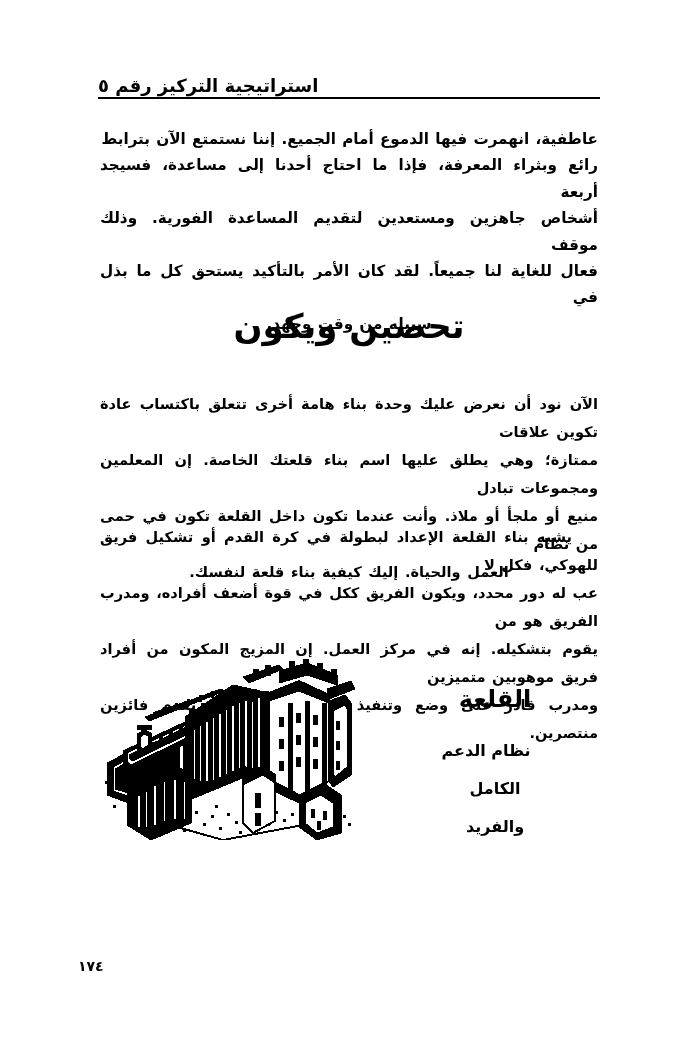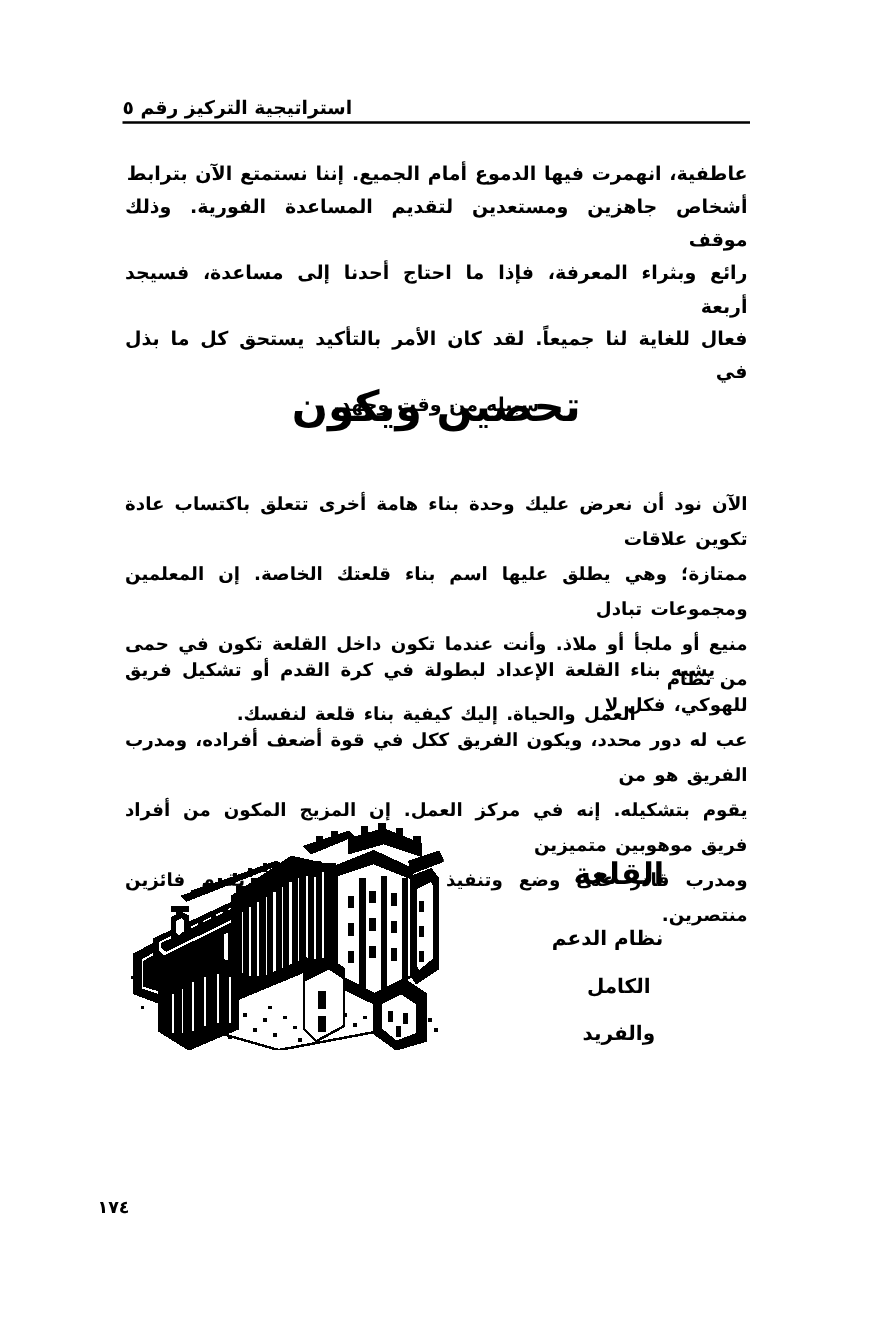--- a/index.html
+++ b/index.html
@@ -28,21 +28,21 @@
   .running-head {
     position: absolute;
     top: 76px;
     right: 98px;
     width: 502px;
     text-align: left;
     direction: rtl;
   }
   .running-head-text {
     display: inline-block;
-    font-size: 15px;
+    font-size: 18px;
     font-weight: bold;
     letter-spacing: -0.3px;
     line-height: 1.1;
     color: #000;
   }
   .head-rule {
     position: absolute;
     top: 97px;
     right: 98px;
     width: 502px;
@@ -166,22 +166,22 @@
 
 <div class="page">
 
   <div class="running-head">
     <span class="running-head-text">استراتيجية التركيز رقم ٥</span>
   </div>
   <div class="head-rule"></div>
 
   <div class="text-col para-sans">
     <p>عاطفية، انهمرت فيها الدموع أمام الجميع. إننا نستمتع الآن بترابط</p>
+    <p>رائع وبثراء المعرفة، فإذا ما احتاج أحدنا إلى مساعدة، فسيجد أربعة</p>
     <p>أشخاص جاهزين ومستعدين لتقديم المساعدة الفورية. وذلك موقف</p>
-    <p>رائع وبثراء المعرفة، فإذا ما احتاج أحدنا إلى مساعدة، فسيجد أربعة</p>
     <p>فعال للغاية لنا جميعاً. لقد كان الأمر بالتأكيد يستحق كل ما بذل في</p>
     <p class="last-line-center">سبيله من وقت وجهد.</p>
   </div>
 
   <h1 class="section-heading">تحصين ويكون</h1>
 
   <div class="text-col para-serif para-2">
     <p>الآن نود أن نعرض عليك وحدة بناء هامة أخرى تتعلق باكتساب عادة تكوين علاقات</p>
     <p>ممتازة؛ وهي يطلق عليها اسم بناء قلعتك الخاصة. إن المعلمين ومجموعات تبادل</p>
     <p>منيع أو ملجأ أو ملاذ. وأنت عندما تكون داخل القلعة تكون في حمى من نظام</p>

